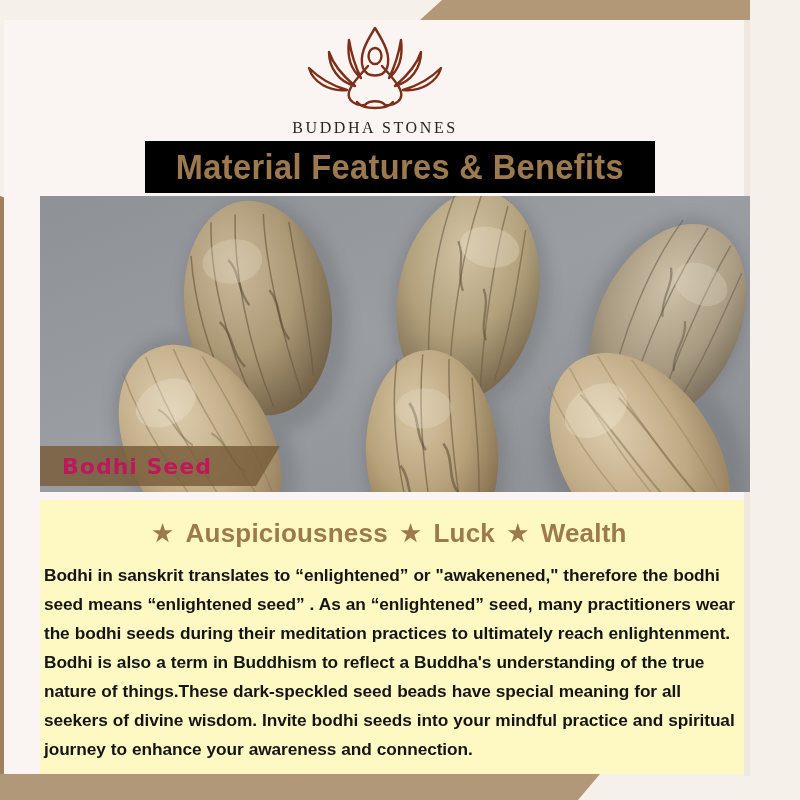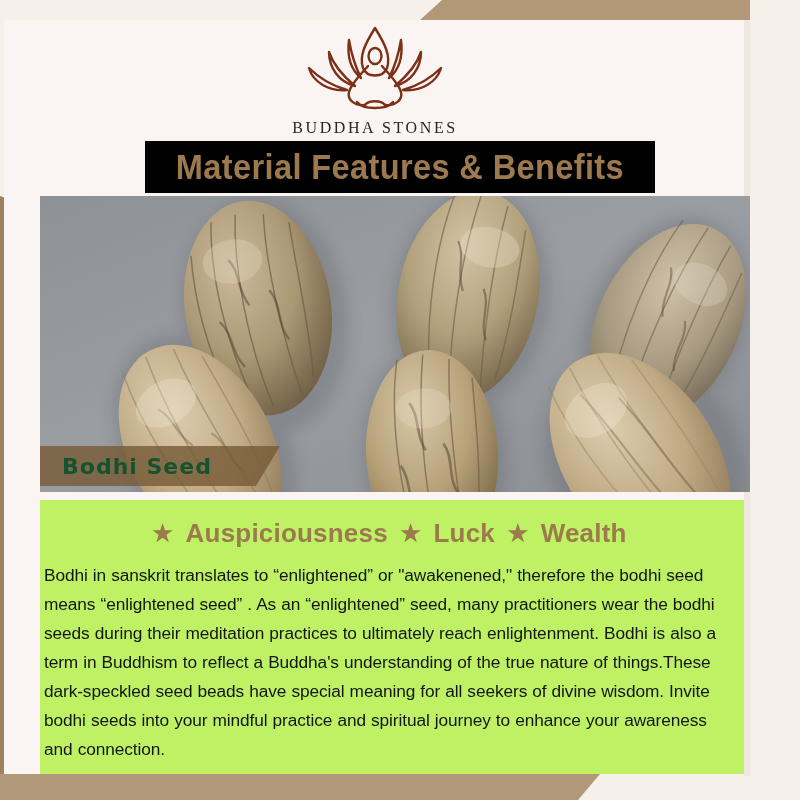--- a/index.html
+++ b/index.html
@@ -79,46 +79,46 @@
   }
   .photo svg{display:block;width:100%;height:100%;}
 
   .seed-caption{
     position:absolute;left:40px;top:446px;width:240px;height:40px;
     background:rgba(120,92,56,0.82);
     clip-path:polygon(0 0, 240px 0, 216px 40px, 0 40px);
     display:flex;align-items:center;
   }
   .seed-caption span{
-    color:#14532d;font-size:22px;font-weight:bold;
+    color:#be185d;font-size:22px;font-weight:bold;
     letter-spacing:1px;margin-left:22px;
     font-family:"DejaVu Sans", sans-serif;
   }
 
   
   .text-panel{
     position:absolute;left:40px;top:500px;right:6px;bottom:26px;
-    background:#bef264;
+    background:#fef9c3;
   }
   .benefits{
     margin:0;padding-top:18px;text-align:center;
     font-family:"Liberation Sans Narrow","Liberation Sans",sans-serif;
     font-weight:bold;font-size:26px;color:#9c7a4e;
     letter-spacing:0.2px;white-space:nowrap;
   }
   .benefits .star{font-size:23px;display:inline-block;vertical-align:1px;}
   .benefits .w{display:inline-block;margin:0 5px;}
 
   .body-copy{
     margin:12px 8px 0 4px;
     font-family:"Liberation Sans Narrow","Liberation Sans",sans-serif;
     font-size:17.3px;
     line-height:29px;
     color:#151515;
-    font-weight:400;
+    font-weight:700;
     letter-spacing:-0.1px;
     word-spacing:0.4px;
   }
 </style>
 </head>
 <body>
 
 <div class="poster">
 
   <div class="top-band"></div>

